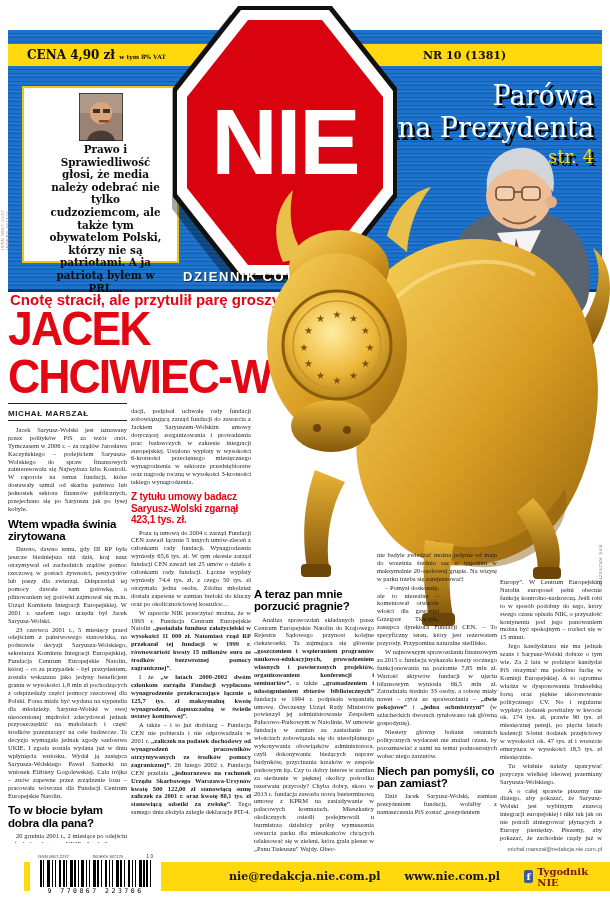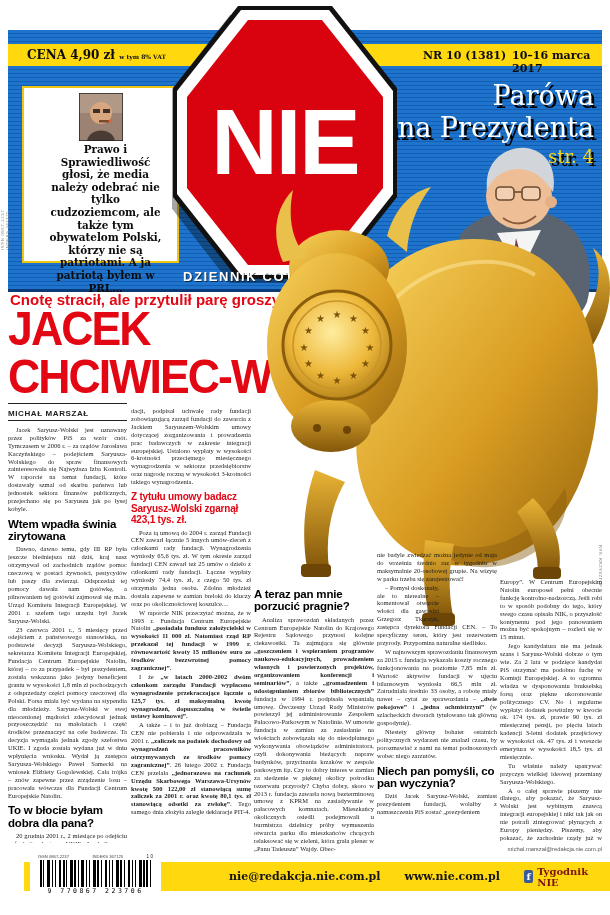--- a/index.html
+++ b/index.html
@@ -93,21 +93,20 @@
 
 <div class="page">
 
   <div class="blue-band"></div>
   <div class="yellow-strip"></div>
   <div class="price">
     <span>CENA 4,90 zł</span>
     <small>w tym 8% VAT</small>
   </div>
   <div class="issue-no">NR 10 (1381)</div>
-  <div class="issue-date">10–16 marca 2017</div>
   <div class="vert-left">
     <span>ISSN 0867-2237</span>
     <span>INDEKS 367125</span>
   </div>
 
   <div class="teaser">
     <span class="t1">Parówa</span>
     <span class="t2">Pana Prezydenta</span>
     <span class="pg">str. 4</span>
   </div>
@@ -242,21 +241,21 @@
     <h3>A teraz pan mnie porzucić pragnie?</h3>
     <p><span>Analiza sprawozdań składanych przez Centrum Europejskie Natolin do Krajowego Rejestru Sądowego przynosi kolejne ciekawostki. Ta zajmująca się głównie </span><span class="b">„goszczeniem i wspieraniem programów naukowo-edukacyjnych, prowadzeniem własnych i powierzonych projektów, organizowaniem konferencji i seminariów”</span><span>, a także </span><span class="b">„gromadzeniem i udostępnianiem zbiorów bibliotecznych”</span><span> fundacja w 1994 r. podpisała wspaniałą umowę. Ówczesny Urząd Rady Ministrów powierzył jej administrowanie Zespołem Pałacowo-Parkowym w Natolinie. W umowie fundacja w zamian za zasiadanie na włościach zobowiązała się do nieodpłatnego wykonywania obowiązków administratora, czyli dokonywania bieżących napraw budynków, przycinania krzaków w zespole parkowym itp. Czy to dobry interes w zamian za siedzenie w pięknej okolicy pośrodku rezerwatu przyrody? Chyba dobry, skoro w 2013 r. fundacja zawarła nową bezterminową umowę z KPRM na zasiadywanie w pałacowych komnatach. Mieszkańcy okolicznych osiedli podejmowali u burmistrza dzielnicy próby wymuszenia otwarcia parku dla mieszkańców chcących relaksować się w zieleni, która grała plener w „Panu Tadeuszu” Wajdy. Obec-</span></p>
   </div>
 
   <div class="col c4">
     <div class="leg-spacer"></div>
     <p class="ni">nie badyle zwiedzać można jedynie od maja do września średnio raz w tygodniu w maksymalnie 20-osobowej grupie. Na wizytę w parku trzeba się zarejestrować!</p>
     <p>– Pomysł doskonały, ale to nierealne – komentował otwarcie włości dla gawiedzi Grzegorz Tkaczyk, zastępca dyrektora Fundacji CEN. – To specyficzny teren, który jest rezerwatem przyrody. Przypomina naturalne siedlisko.</p>
     <p><span>W najnowszym sprawozdaniu finansowym za 2015 r. fundacja wykazała koszty rocznego funkcjonowania na poziomie 7,85 mln zł. Wartość aktywów fundacji w ujęciu bilansowym wyniosła 66,5 mln zł. Zatrudniała średnio 33 osoby, a robotę miały nawet – cytat ze sprawozdania – </span><span class="b">„dwie pokojowe”</span><span> i </span><span class="b">„jedna ochmistrzyni”</span><span> (w szlacheckich dworach tytułowano tak główną gospodynię).</span></p>
     <p>Niestety główny bohater ostatnich politycznych wydarzeń nie znalazł czasu, by porozmawiać z nami na temat podnoszonych wobec niego zarzutów.</p>
-    <h3>Niech pan pomyśli, co pan wyczynia?</h3>
+    <h3>Niech pan pomyśli, co pan zamiast?</h3>
     <p>Dziś Jacek Saryusz-Wolski, zamiast prezydentem fundacji, wolałby z namaszczenia PiS zostać „prezydentem</p>
   </div>
 
   <div class="col c5">
     <p class="ni">Europy”. W Centrum Europejskim Natolin europoseł pełni obecnie funkcję kontrolno-nadzorczą. Jeśli robi to w sposób podobny do tego, który swego czasu opisała NIK, o przyszłość kontynentu pod jego panowaniem można być spokojnym – rozleci się w 15 minut.</p>
     <p>Jego kandydatura nie ma jednak szans i Saryusz-Wolski dobrze o tym wie. Za 2 lata w podzięce kandydat PiS otrzymać ma podobno fuchę w Komisji Europejskiej. A to ogromna władza w dysponowaniu brukselską forsą oraz piękne ukoronowanie politycznego CV. No i regularne wypłaty: dodatek powitalny w kwocie ok. 174 tys. zł, prawie 90 tys. zł miesięcznej pensji, po pięciu latach kadencji 3-letni dodatek przejściowy w wysokości ok. 47 tys. zł i wreszcie emerytura w wysokości 18,5 tys. zł miesięcznie.</p>
     <p>Tu właśnie należy upatrywać przyczyn wielkiej ideowej przemiany Saryusza-Wolskiego.</p>
     <p>A o całej sprawie piszemy nie dlatego, aby pokazać, że Saryusz-Wolski jest wybitnym znawcą integracji europejskiej i nikt tak jak on nie potrafi zintegrować płynących z Europy pieniędzy. Piszemy, aby pokazać, że zachodnie rządy już w latach 90. zeszłego wieku przewidziały, że Saryusz-Wolski zachowa się kiedyś jak świnia. I dlatego zawczasu wysyłały do Polski paszę. □</p>
   </div>
   <div class="author-email">michal.marszal@redakcja.nie.com.pl</div>

